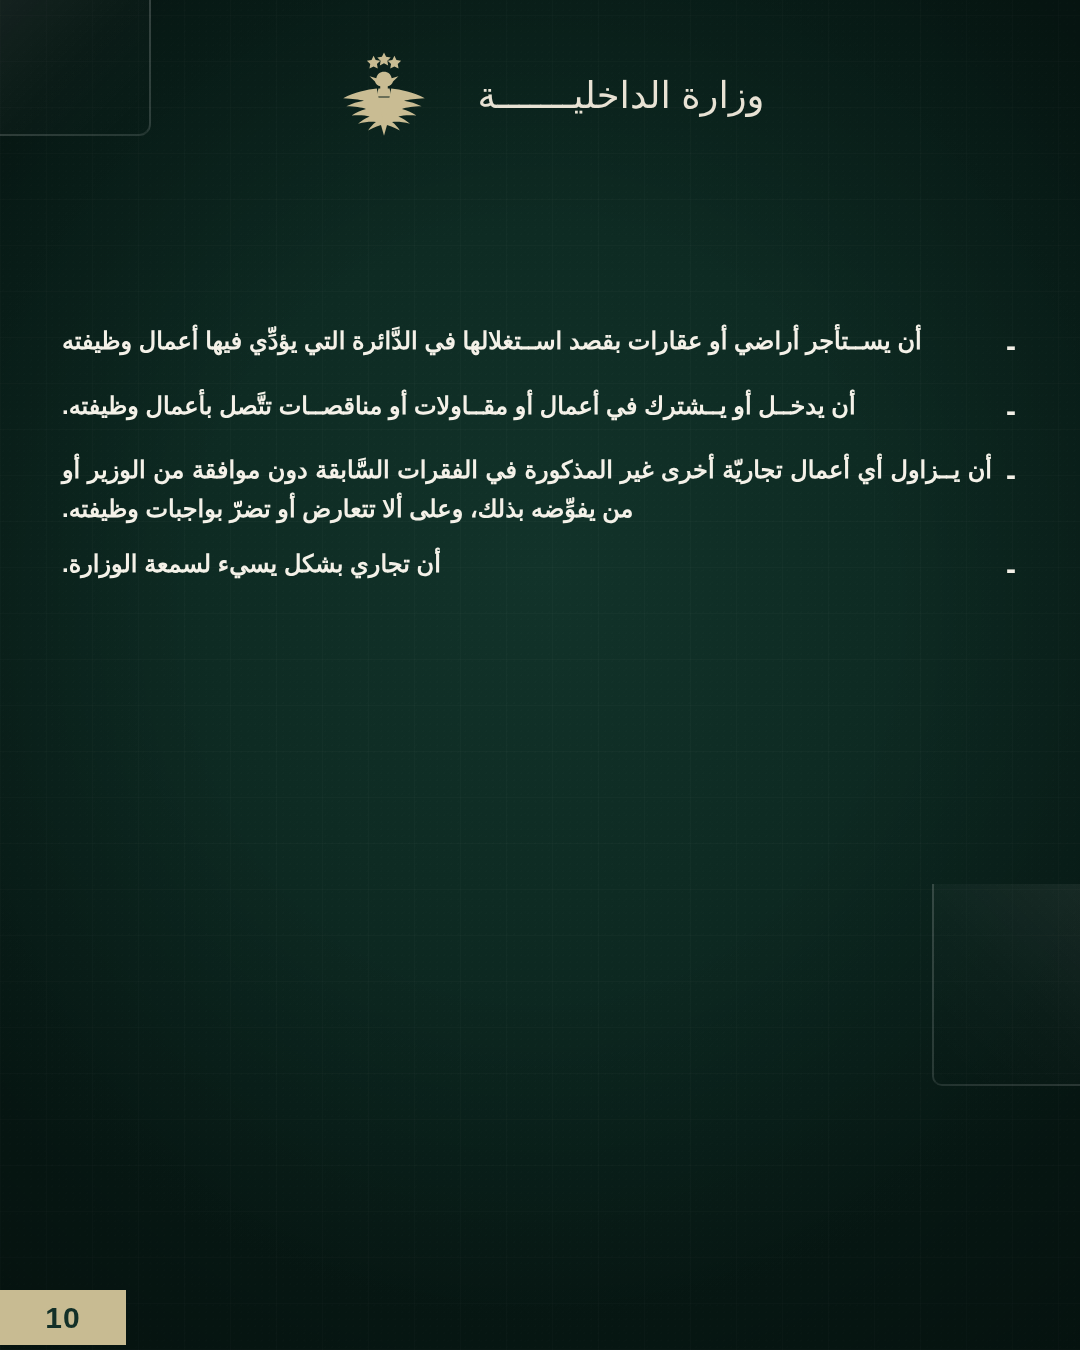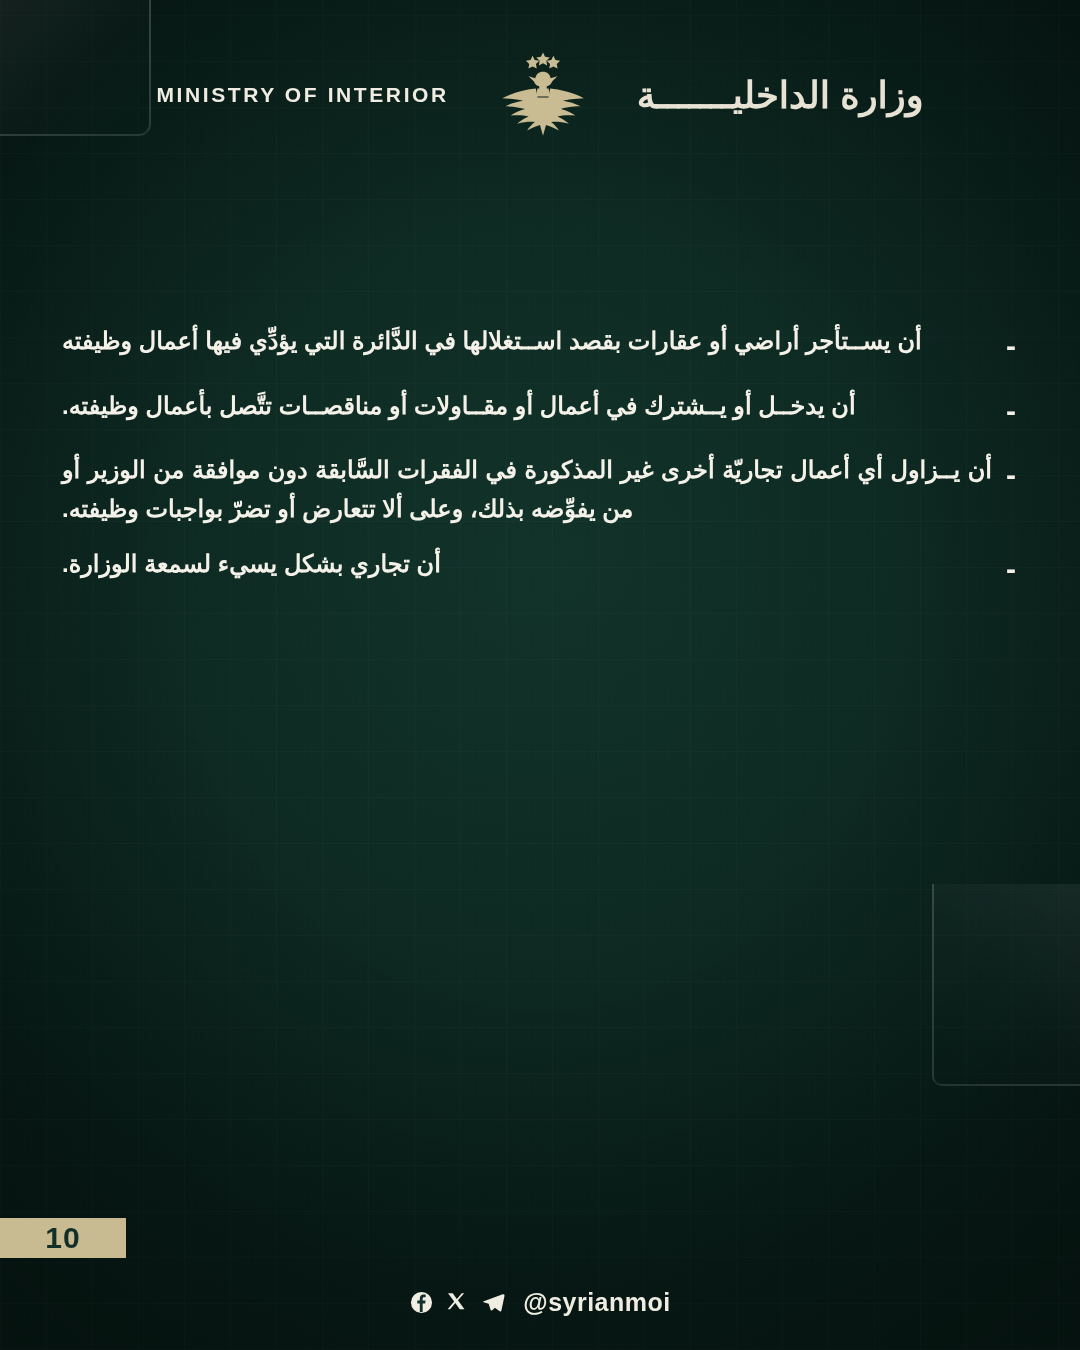--- a/index.html
+++ b/index.html
@@ -87,21 +87,21 @@
     height: 86px;
     display: flex;
     flex-direction: row;
     align-items: center;
     justify-content: center;
     gap: 26px;
   }
   .brand-ar {
     color: #e8e2d4;
     font-size: 37px;
-    font-weight: 700;
+    font-weight: 400;
     letter-spacing: 0px;
     white-space: nowrap;
     direction: rtl;
   }
   .brand-en {
     color: #f0ece2;
     font-size: 21px;
     font-weight: 700;
     letter-spacing: 2.6px;
     white-space: nowrap;
@@ -150,23 +150,23 @@
     letter-spacing: 0px;
   }
   .bullet-text.center-last {
     text-align-last: left;
   }
 
   
   .page-badge {
     position: absolute;
     left: 0;
-    top: 1218px;
+    top: 1290px;
     width: 126px;
-    height: 40px;
+    height: 55px;
     background: #c8bb92;
     display: flex;
     align-items: center;
     justify-content: center;
   }
   .page-badge span {
     color: #133028;
     font-size: 30px;
     font-weight: 700;
     letter-spacing: 1px;
@@ -231,21 +231,20 @@
 
           <path d="M76 47 C64 48 48 52 34 59 c12 .5 20 1.6 26 3.2 -8 1.2-15 3.4-22 7 11 .2 18.5 1.4 24.5 3.3 -7 1.8-12.6 4.4-18 8 10-.6 17-.2 22.6 1.3 -5.8 2.4-10.4 5.4-14.6 9.2 9.4-2.4 16.4-3 22.4-2.2 -4 3-7 6.4-9.8 10.6 8-4.4 14-6.8 19.4-7.6z"></path>
 
           <path d="M94 47 C106 48 122 52 136 59 c-12 .5-20 1.6-26 3.2 8 1.2 15 3.4 22 7 -11 .2-18.5 1.4-24.5 3.3 7 1.8 12.6 4.4 18 8 -10-.6-17-.2-22.6 1.3 5.8 2.4 10.4 5.4 14.6 9.2 -9.4-2.4-16.4-3-22.4-2.2 4 3 7 6.4 9.8 10.6 -8-4.4-14-6.8-19.4-7.6z"></path>
 
           <path d="M80 88 l10 0 -5 18z"></path>
         </g>
       </svg>
     </div>
 
-    <div class="brand-en">MINISTRY OF INTERIOR</div>
   </div>
 
   <div class="content">
 
     <div class="bullet-row">
       <div class="dash">-</div>
       <div class="bullet-text">أن يســتأجر أراضي أو عقارات بقصد اســتغلالها في الدَّائرة التي يؤدِّي فيها أعمال وظيفته</div>
     </div>
 
     <div class="bullet-row">
@@ -262,33 +261,14 @@
       <div class="dash">-</div>
       <div class="bullet-text center-last">أن تجاري بشكل يسيء لسمعة الوزارة.</div>
     </div>
 
   </div>
 
   <div class="page-badge">
     <span>10</span>
   </div>
 
-  <div class="footer">
-    <div class="social-icon">
-      <svg viewBox="0 0 24 24" width="23" height="23" aria-hidden="true">
-        <circle cx="12" cy="12" r="11" fill="#f0ede3"></circle>
-        <path d="M13.2 22 V13 h2.6 l.45-3.1 H13.2 V8.1 c0-.9.3-1.5 1.6-1.5 h1.55 V3.85 c-.27-.04-1.2-.12-2.3-.12 -2.27 0-3.83 1.39-3.83 3.94 V9.9 H7.6 V13 h2.62 v9z" fill="#11302a"></path>
-      </svg>
-    </div>
-    <div class="social-icon">
-      <svg viewBox="0 0 24 24" width="22" height="22" aria-hidden="true">
-        <path d="M2.2 2.4h5.1l4.55 6.2 5.35-6.2h2.6l-6.75 7.8 7.1 9.6h-5.1l-4.9-6.65-5.7 6.65H1.8l7.1-8.25z" fill="#f0ede3"></path>
-      </svg>
-    </div>
-    <div class="social-icon">
-      <svg viewBox="0 0 24 24" width="23" height="23" aria-hidden="true">
-        <path d="M22.3 3.1 1.9 10.6c-.9.35-.9.9-.15 1.12l5.2 1.62 2 6.15c.24.66.43.92 1.1.92.5 0 .73-.24 1-.52l2.4-2.35 5 3.7c.9.5 1.56.24 1.8-.85l3.2-15.1c.3-1.3-.5-1.9-1.15-1.6z" fill="#f0ede3"></path>
-      </svg>
-    </div>
-    <div class="handle">@syrianmoi</div>
-  </div>
 
 </div>
 
 </body></html>

